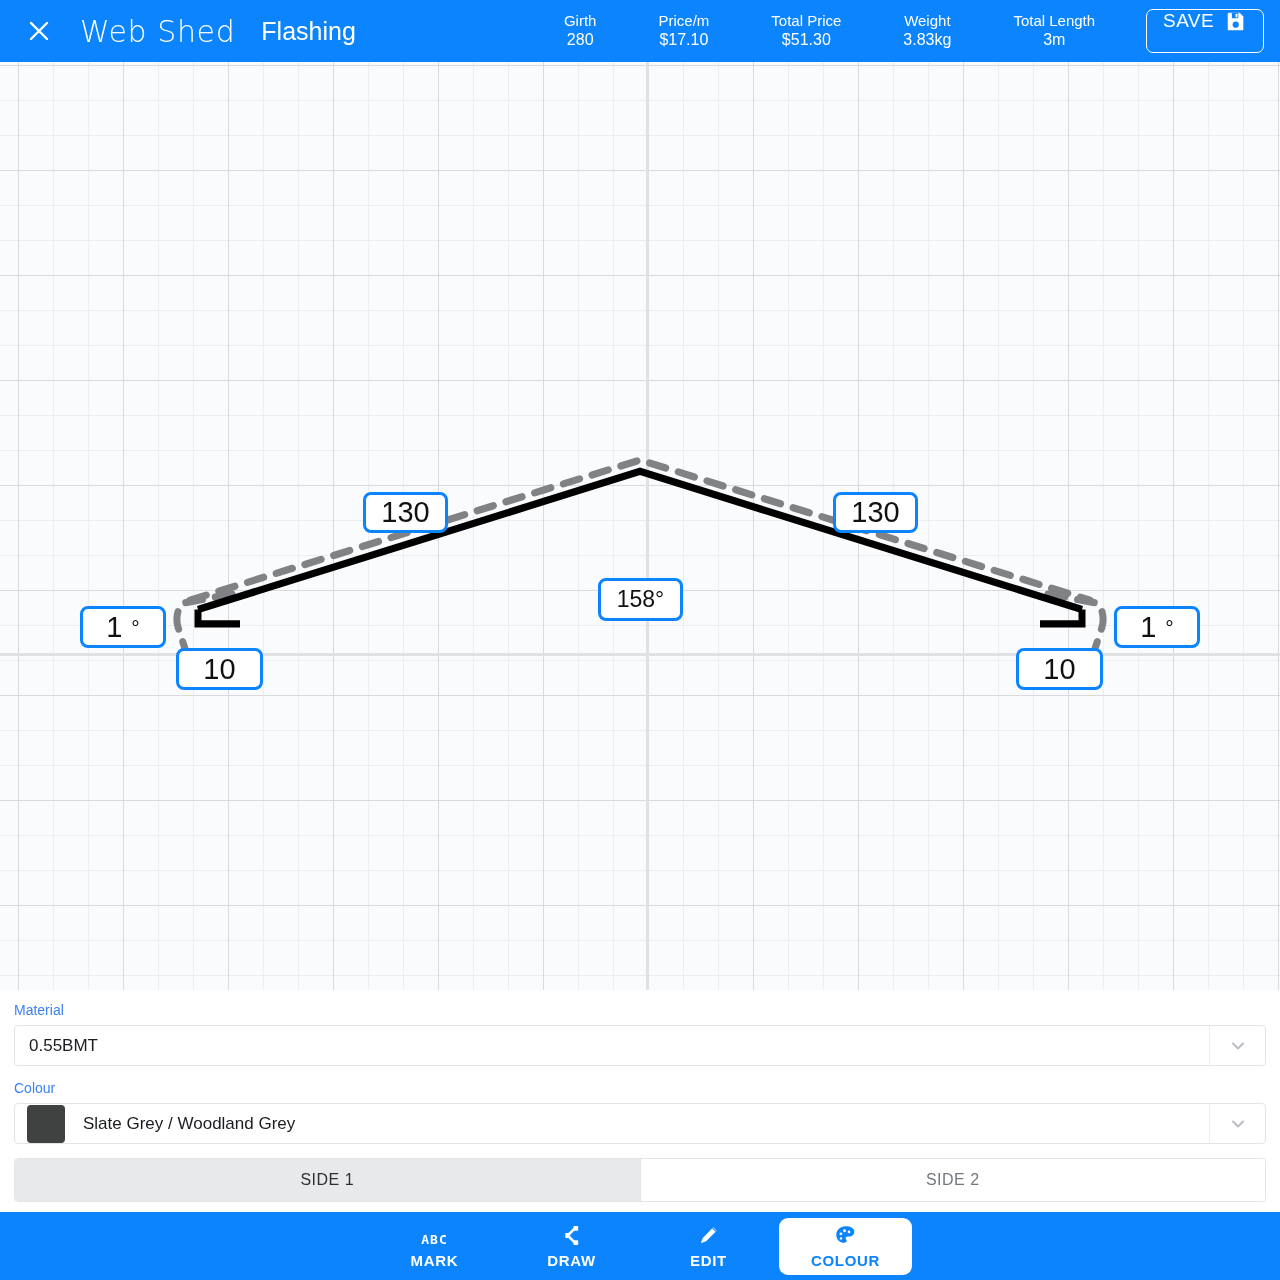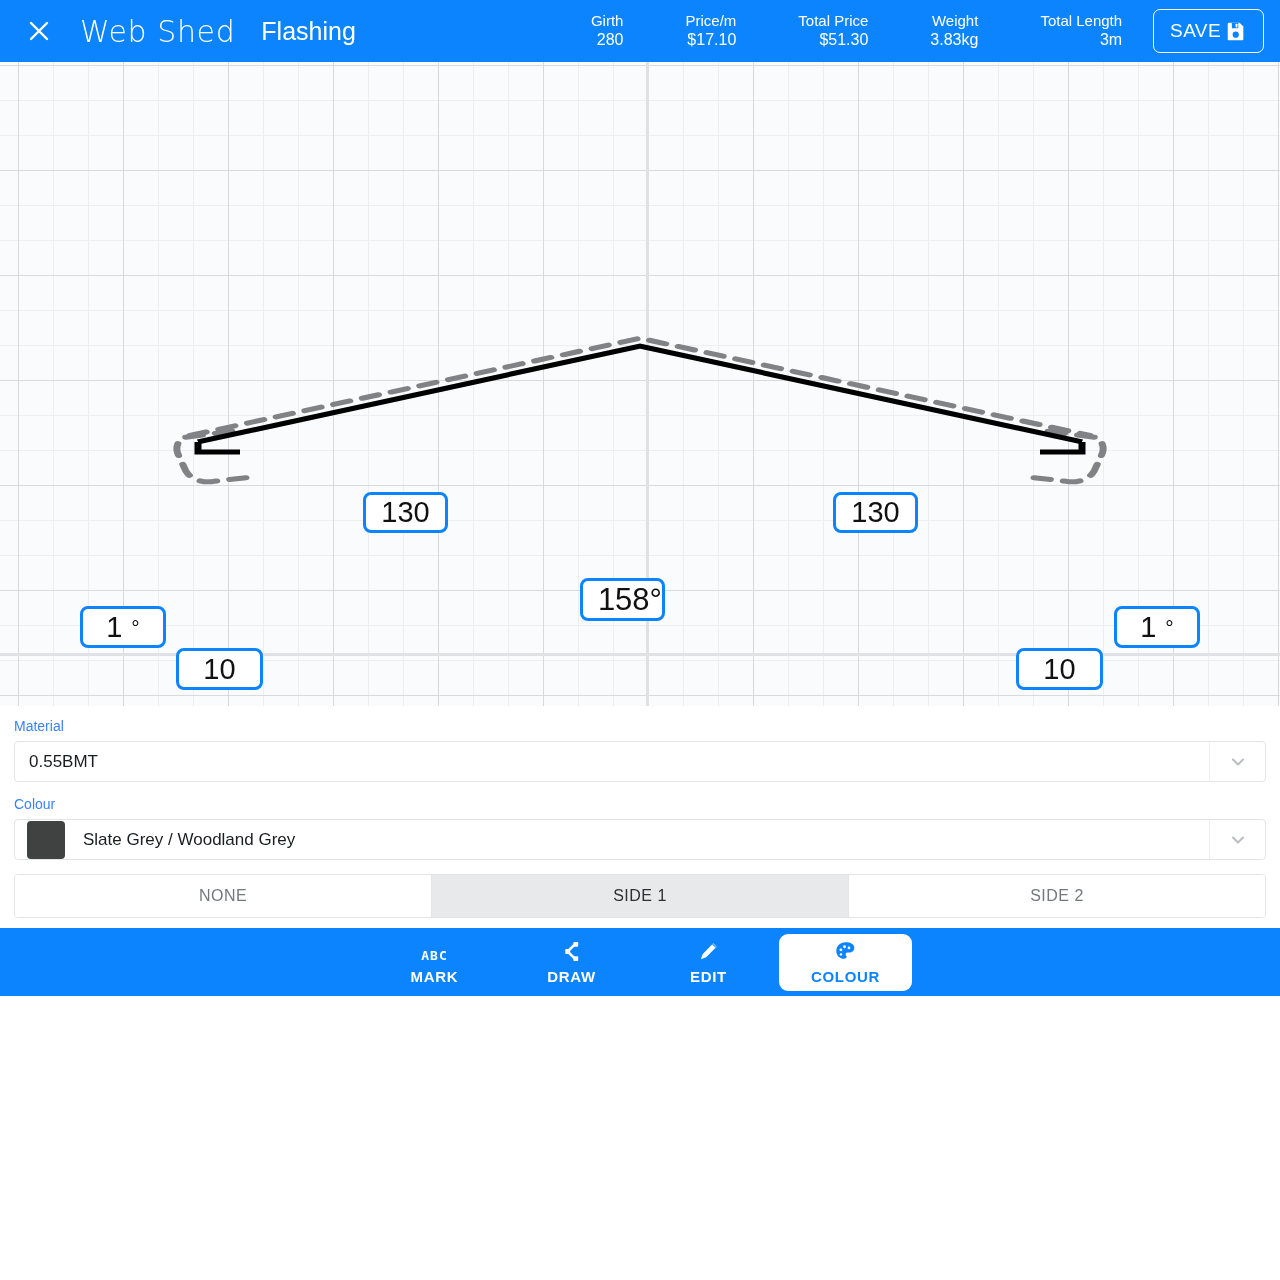--- a/index.html
+++ b/index.html
@@ -8,21 +8,21 @@
     width: 1280px;
     height: 1280px;
     overflow: hidden;
     background: #ffffff;
     font-family: "Liberation Sans", sans-serif;
   }
 
   #app {
     position: relative;
     width: 1280px;
-    height: 996px;
+    height: 1280px;
     display: flex;
     flex-direction: column;
   }
 
   
   .header {
     height: 62px;
     flex: 0 0 62px;
     background: #0b84fe;
     display: flex;
@@ -61,38 +61,38 @@
   }
 
   .stats {
     display: flex;
     align-items: center;
     margin-left: auto;
     gap: 0px;
   }
 
   .stat {
-    text-align: right;
+    text-align: center;
     line-height: 1.25;
     padding: 0 31px;
     white-space: nowrap;
   }
   .stat .stat-label { font-size: 15px; font-weight: 400; display: block; }
   .stat .stat-value { font-size: 16px; font-weight: 400; display: block; }
 
   .save-btn {
+    margin-left: 20px;
     margin-right: 2px;
     border: 1.5px solid #ffffff;
     border-radius: 7px;
     height: 44px;
     min-width: 110px;
     display: flex;
-    align-items: center;
-    justify-content: center;
-    gap: 4px;
+    justify-content: center;
+    gap: 11px;
     padding: 0 16px;
     cursor: pointer;
     background: transparent;
   }
   .save-btn .save-label {
     font-size: 19px;
     letter-spacing: 0.4px;
     color: #ffffff;
     font-weight: 400;
   }
@@ -151,21 +151,21 @@
     color: #111111;
     font-size: 29px;
     line-height: 1;
     font-family: "Liberation Sans", sans-serif;
     cursor: pointer;
     white-space: nowrap;
   }
 
   .bubble-len-left  { left: 363px;  top: 430px; width: 85px;  height: 41px; }
   .bubble-len-right { left: 833px;  top: 430px; width: 85px;  height: 41px; }
-  .bubble-angle-mid { left: 580px;  top: 516px; width: 85px;  height: 43px; font-size: 31px; justify-content: flex-end; }
+  .bubble-angle-mid { left: 598px;  top: 516px; width: 85px;  height: 43px; font-size: 23px; }
   .bubble-ang-left  { left: 80px;   top: 544px; width: 86px;  height: 42px; }
   .bubble-ang-right { left: 1114px; top: 544px; width: 86px;  height: 42px; }
   .bubble-ret-left  { left: 176px;  top: 586px; width: 87px;  height: 42px; }
   .bubble-ret-right { left: 1016px; top: 586px; width: 87px;  height: 42px; }
 
   .bubble .deg-sym { font-size: 21px; margin-left: 9px; vertical-align: top; }
 
   
   .form-panel {
     flex: 0 0 auto;
@@ -414,23 +414,20 @@
       <span class="swatch" style="background:#3f4240"></span>
       <span class="select-value">Slate Grey / Woodland Grey</span>
       <span class="select-caret">
         <svg width="20" height="20" viewBox="0 0 20 20" aria-hidden="true">
           <path d="M5 7.5 L10 12.5 L15 7.5" stroke="#b9bdc2" stroke-width="2" fill="none" stroke-linecap="round" stroke-linejoin="round"></path>
         </svg>
       </span>
     </div>
 
     <div class="seg-group">
-      <div class="seg">
-        <span>NONE</span>
-      </div>
       <div class="seg active">
         <span>SIDE 1</span>
       </div>
       <div class="seg">
         <span>SIDE 2</span>
       </div>
     </div>
   </div>
 
   <div class="toolbar">

